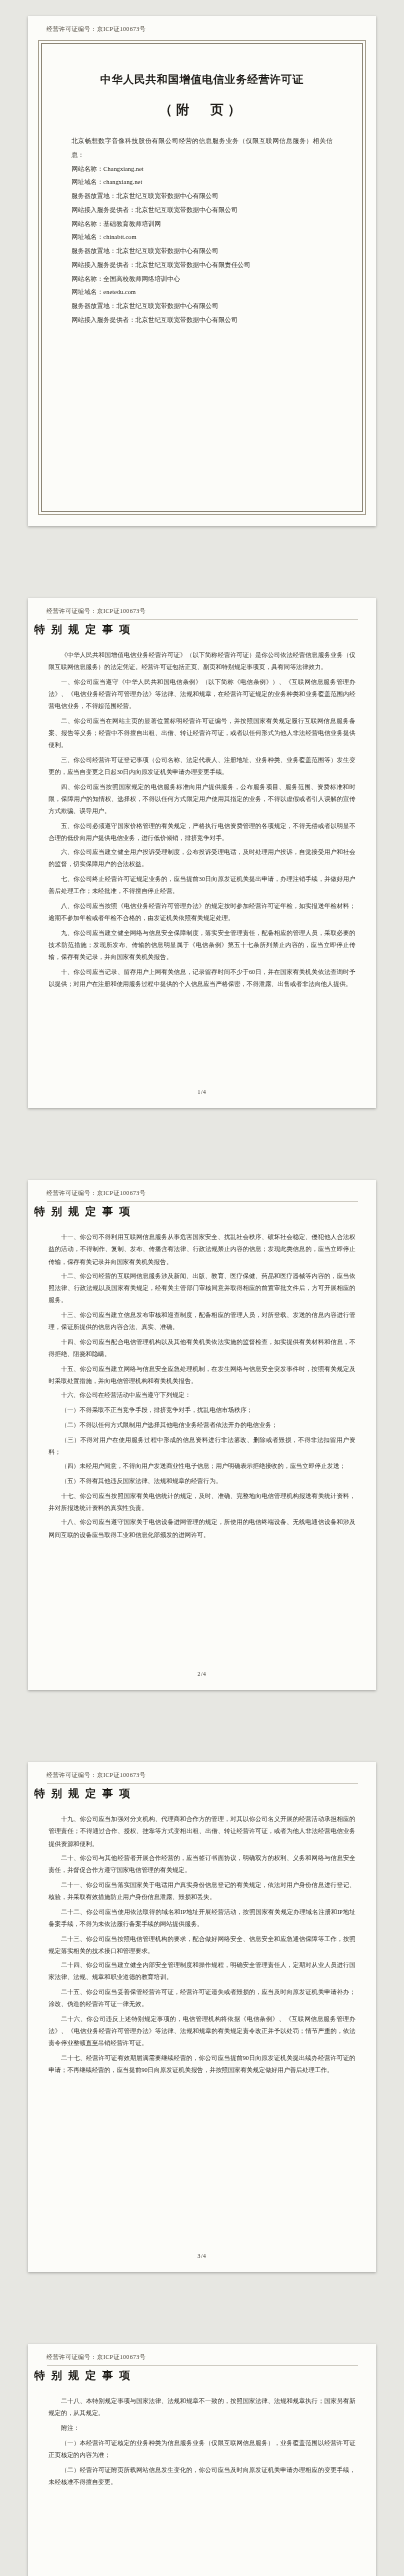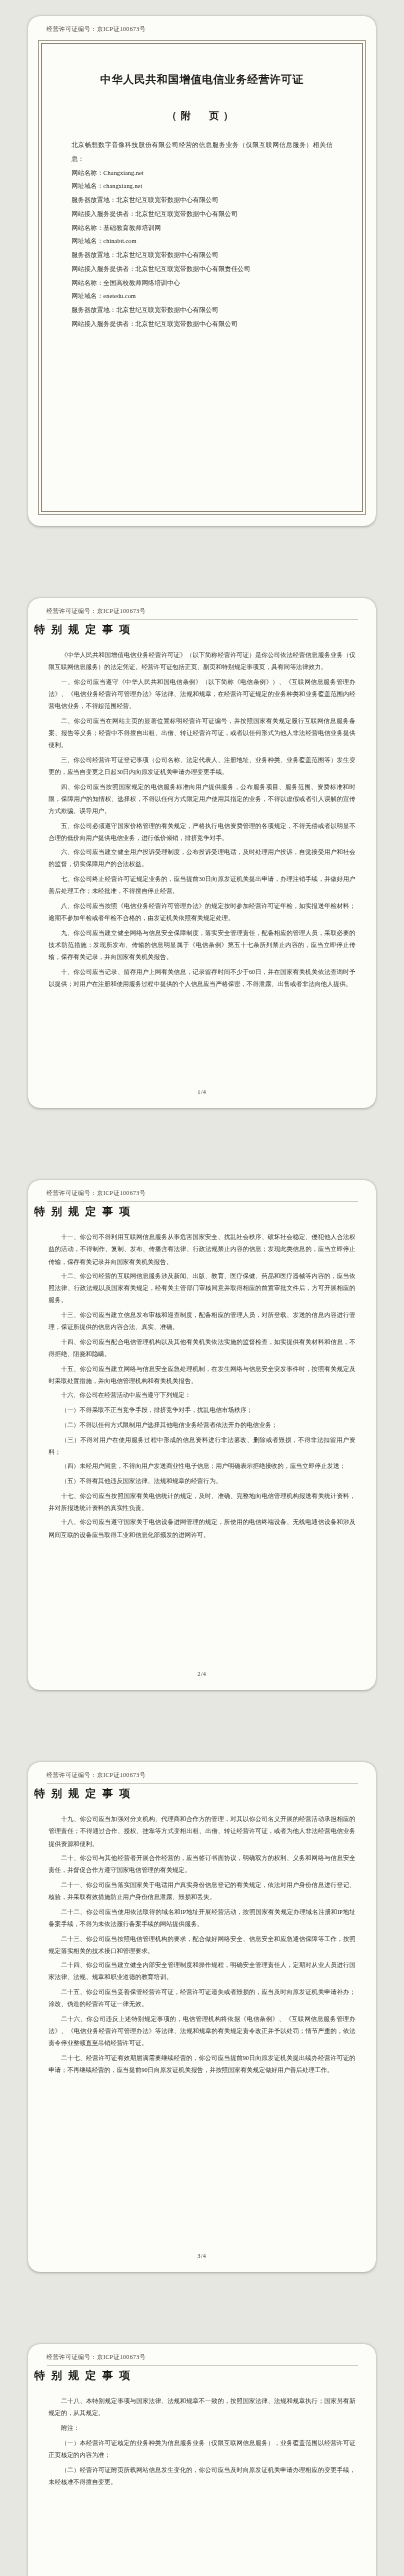--- a/index.html
+++ b/index.html
@@ -9,21 +9,20 @@
     background:#e7e7e2;
     font-family:"Liberation Serif","DejaVu Serif",serif;
     overflow:hidden;
   }
   .canvas { position:relative; width:405px; height:2873px; }
 
   .page {
     position:absolute; left:28px; width:348px; height:510px;
     background:#fcfcf9;
     box-shadow:0 0.5px 2.6px rgba(0,0,0,.28), 0 0 0.5px rgba(0,0,0,.2);
-    border-radius:12px;
   }
   .pg1{ top:15.5px; } .pg2{ top:598px; } .pg3{ top:1180px; }
   .pg4{ top:1762px; } .pg5{ top:2344px; }
 
   .page-header {
     position:absolute; top:9.3px; left:18.5px; right:18.5px;
     font-size:6px; color:#4a443a; letter-spacing:0.3px;
   }
   .prov .page-header { border-bottom:0.5px solid #cfccc3; padding-bottom:3.1px; }
 
@@ -35,22 +34,22 @@
   .cover-frame-inner {
     width:100%; height:100%;
     border:1.5px solid #8d8676;
     padding:17.5px 29px 0 29px;
   }
   .cert-title {
     text-align:center; font-size:10.8px; font-weight:bold;
     color:#201e1a; letter-spacing:0.5px; margin-top:11.3px; line-height:1.4;
   }
   .cert-subtitle {
-    text-align:center; font-size:10px; color:#201e1a;
-    letter-spacing:4.1px; margin-top:21px; font-weight:bold;
+    text-align:center; font-size:13px; color:#201e1a;
+    letter-spacing:4.1px; margin-top:13px; font-weight:bold;
   }
   .cover-body { margin-top:15.5px; font-size:6.4px; line-height:2.15; color:#2c2a25; }
   .cover-intro { text-align:justify; }
   .site-lines { list-style:none; }
   .site-lines li { white-space:normal; }
 
   
   .prov-title {
     font-size:10.8px; font-weight:bold;
     letter-spacing:6.2px; text-indent:6.2px;

